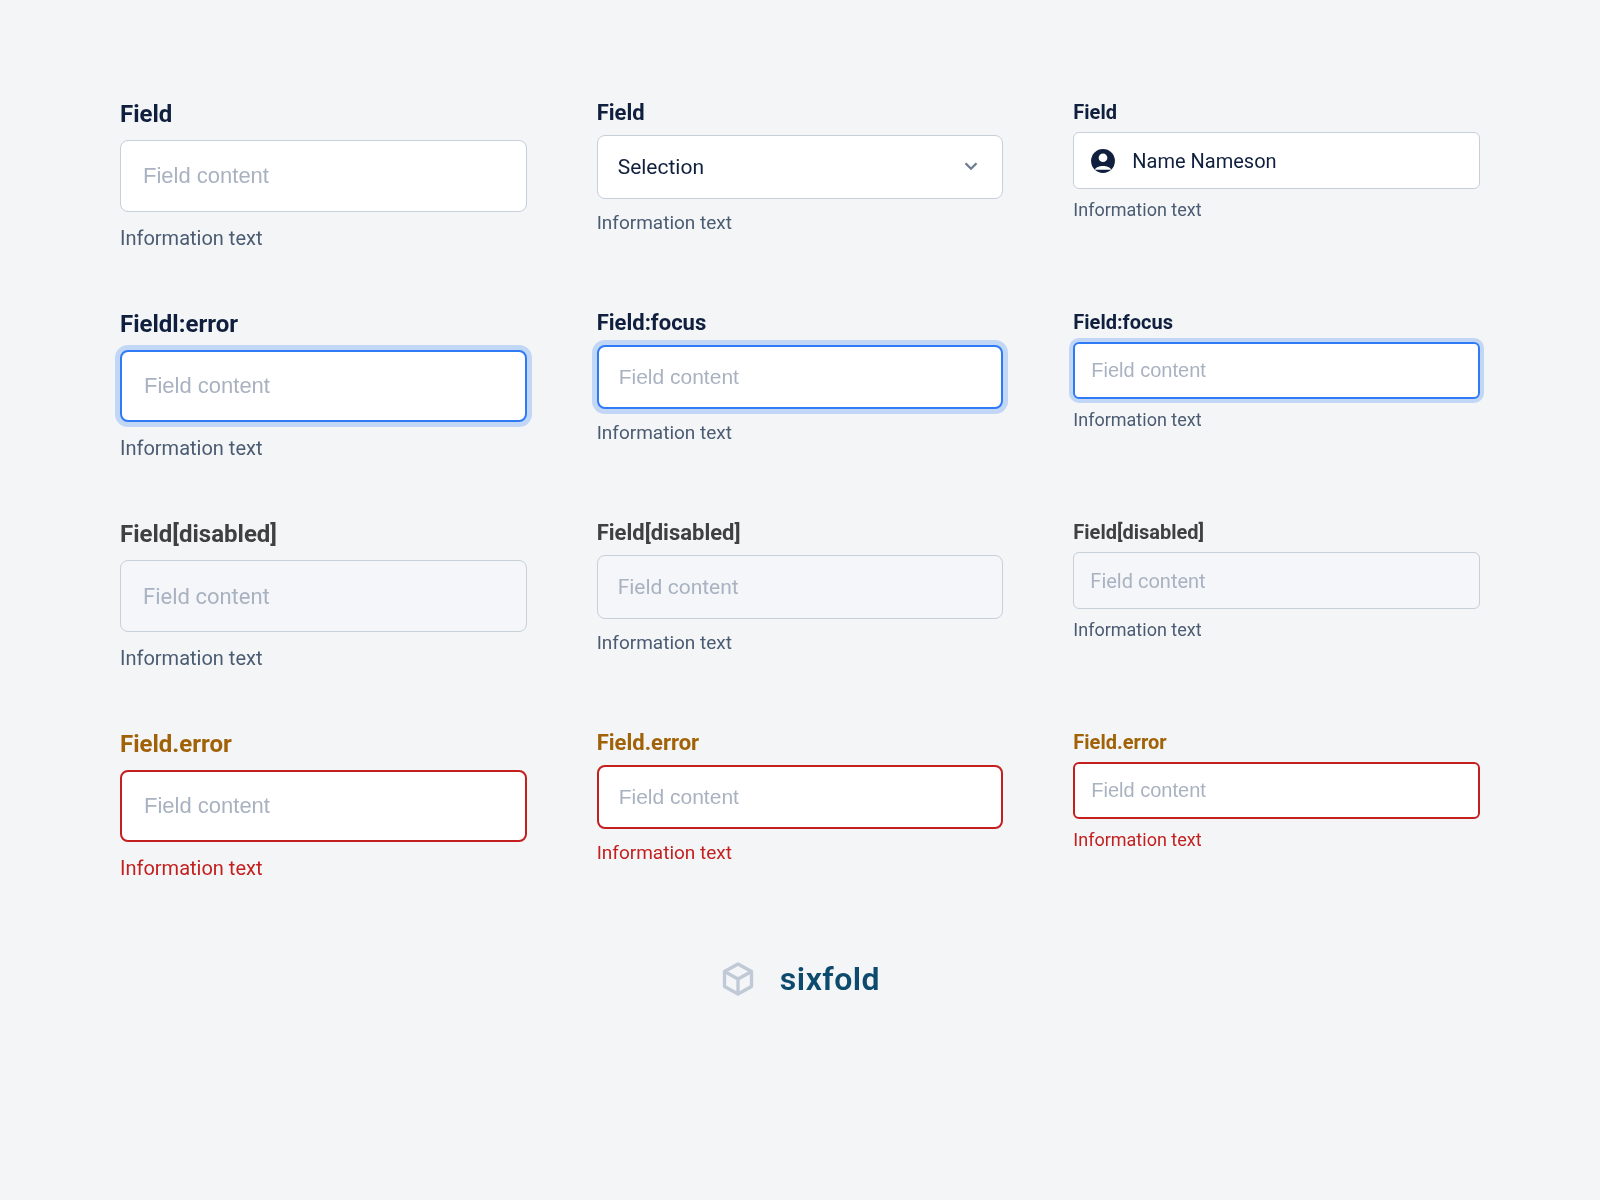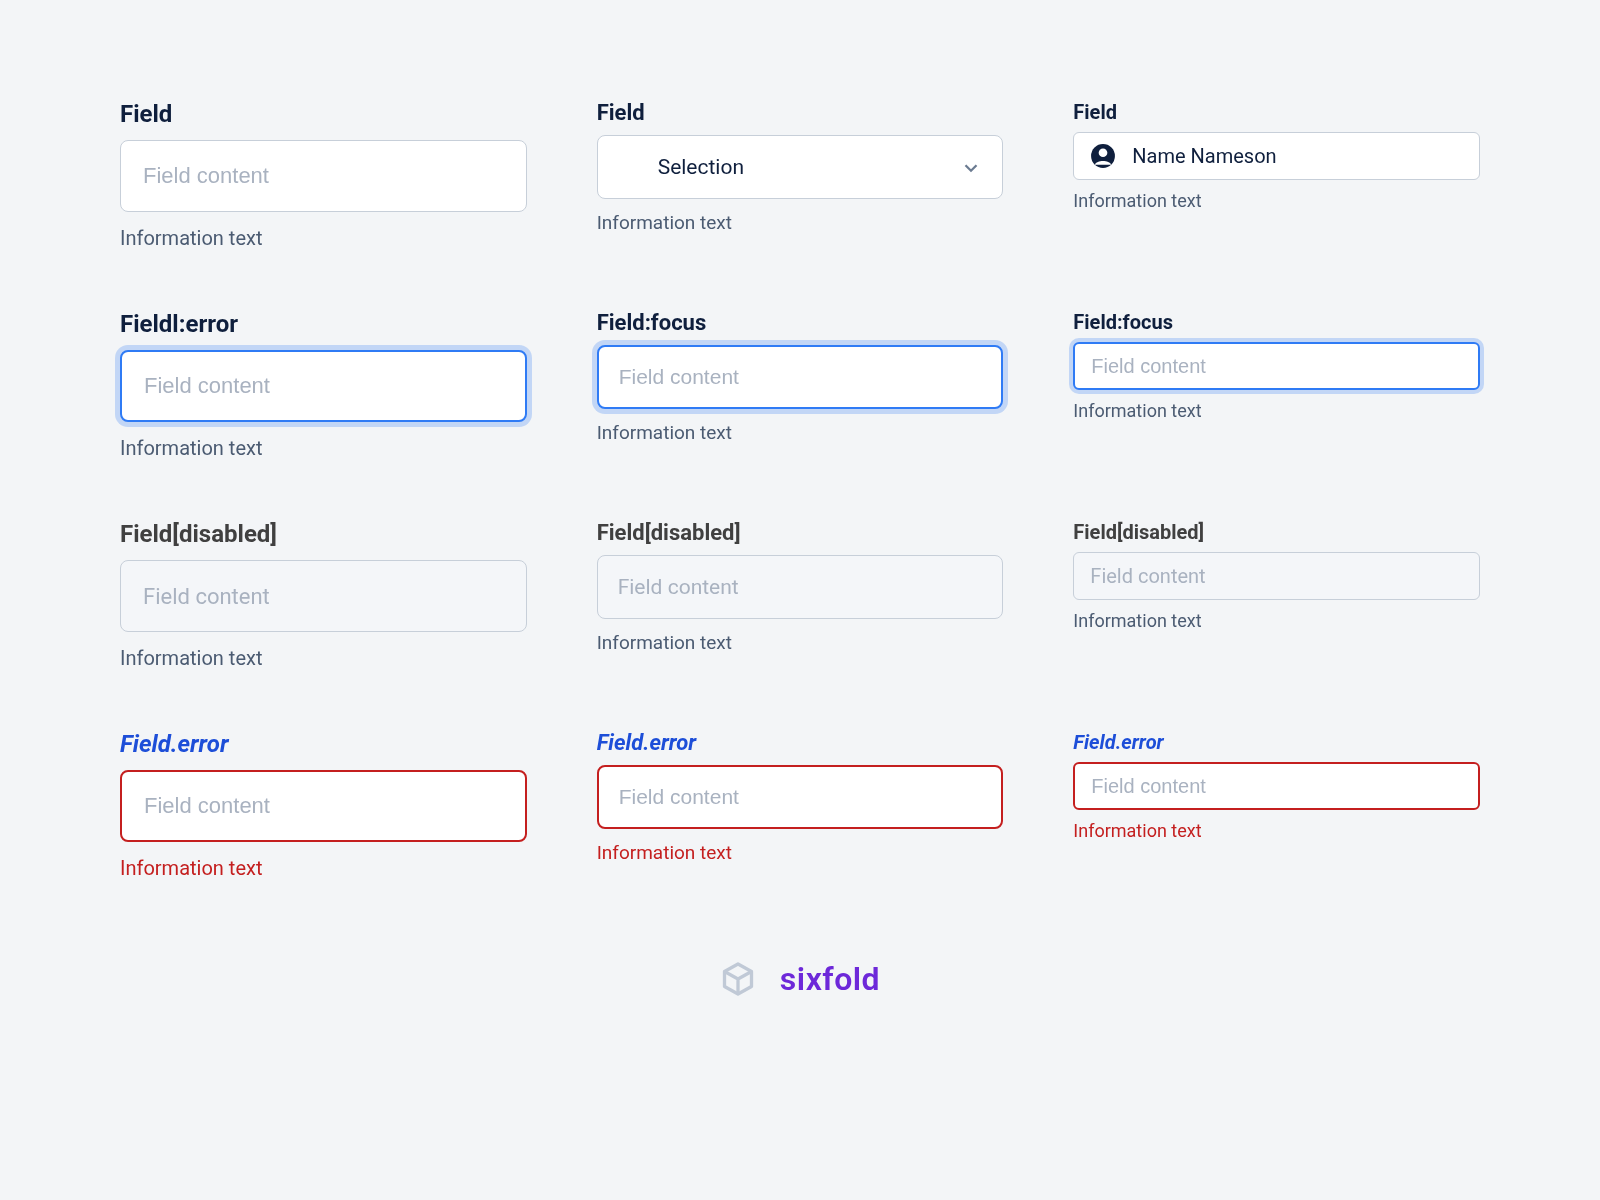--- a/index.html
+++ b/index.html
@@ -16,21 +16,21 @@
     row-gap: 60px;
   }
   .field-group { display: flex; flex-direction: column; }
   .label {
     font-size: 24px;
     font-weight: 700;
     color: #0f1f3d;
     margin-bottom: 12px;
   }
   .label.disabled { color: #404040; }
-  .label.error { color: #1d4ed8; font-style: italic; }
+  .label.error { color: #a16207; }
   .control {
     background: #ffffff;
     border: 1.5px solid #c7cfd9;
     border-radius: 8px;
     display: flex;
     align-items: center;
     padding: 0 22px;
     height: 72px;
   }
   .control input {
@@ -56,22 +56,22 @@
     border: 2px solid #c41f1f;
   }
   .helper {
     font-size: 20px;
     color: #4b5b72;
     margin-top: 14px;
   }
   .helper.error { color: #c41f1f; }
 
   .select-row {
-    display: flex; align-items: flex-end; justify-content: space-between;
-    width: 100%; cursor: pointer; margin-left: 40px;
+    display: flex; align-items: flex-start; justify-content: space-between;
+    width: 100%; cursor: pointer;
   }
   .select-row .value-text {
     font-size: 22px; color: #0f1f3d;
   }
   .chevron {
     width: 22px; height: 22px; stroke: #6b7b91; stroke-width: 2.5; fill: none;
   }
 
   .user-row { display: flex; align-items: center; gap: 16px; width: 100%; }
   .user-icon {
@@ -81,34 +81,34 @@
 
   
   .size-medium .control { height: 64px; padding: 0 20px; }
   .size-medium .label { font-size: 22px; margin-bottom: 10px; }
   .size-medium .helper { font-size: 19px; margin-top: 12px; }
   .size-medium .control input,
   .size-medium .control input::placeholder,
   .size-medium .select-row .value-text,
   .size-medium .placeholder-text { font-size: 21px; }
 
-  .size-small .control { height: 48px; padding: 0 16px; border-radius: 6px; }
+  .size-small .control { height: 57px; padding: 0 16px; border-radius: 6px; }
   .size-small .label { font-size: 20px; margin-bottom: 8px; }
   .size-small .helper { font-size: 18px; margin-top: 10px; }
   .size-small .control input,
   .size-small .control input::placeholder,
   .size-small .placeholder-text,
   .size-small .user-row .val { font-size: 20px; }
   .size-small .control.focus { box-shadow: 0 0 0 4px rgba(47,123,245,0.25); }
   .size-small .user-icon { width: 26px; height: 26px; }
 
   .logo-wrap {
     display:flex; align-items:center; justify-content:center;
     gap: 24px; margin-top: 80px;
-    color: #6d28d9;
+    color: #0c4a6e;
     font-size: 32px; font-weight: 600;
     letter-spacing: 0.5px;
   }
   .logo-cube {
     width: 36px; height: 36px;
   }
 </style>
 </head>
 <body>
 

